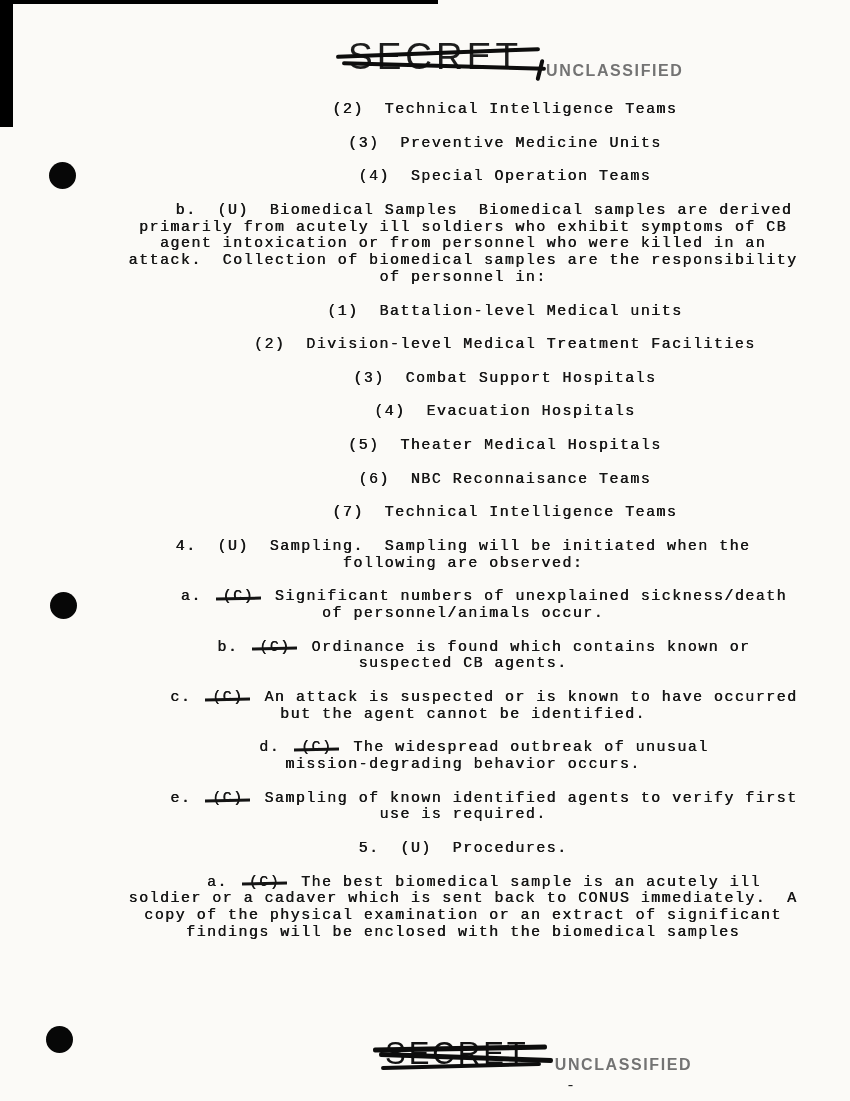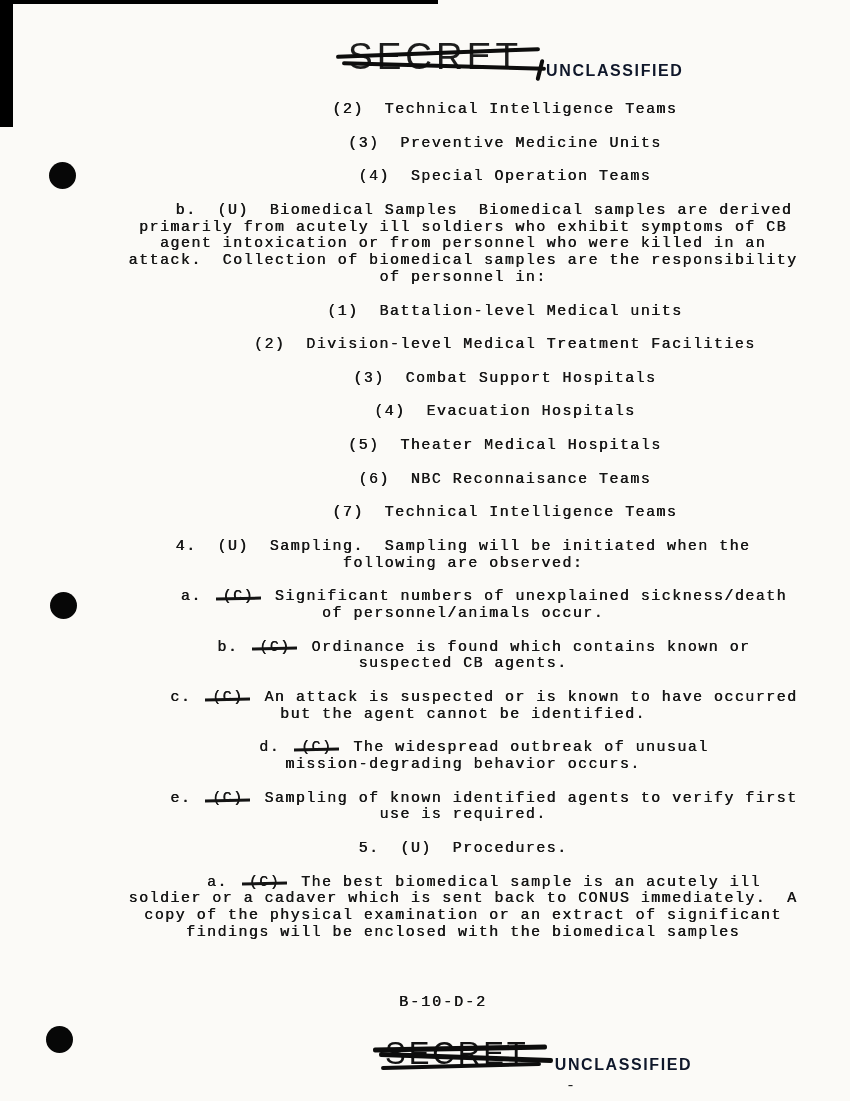--- a/index.html
+++ b/index.html
@@ -42,21 +42,21 @@
   .footer-stamp .strike-a { top:30%; transform:rotate(-1deg); height:5px; }
   .footer-stamp .strike-b { top:58%; transform:rotate(2deg); height:5px; }
   .footer-stamp .strike-c { display:block; left:-2px; right:-8px; top:86%; transform:rotate(-1.5deg); height:4px; }
   .secret-tail {
     position:absolute; right:-16px; top:60%; width:4px; height:22px;
     background:#0d0d0d; transform:rotate(14deg); border-radius:2px;
   }
   .unclass {
     font-family:"Liberation Sans","DejaVu Sans",sans-serif;
     font-size:16px; letter-spacing:1.6px; font-weight:600;
-    color:#0f172a;
+    color:#737373;
     text-align:center;
   }
   .header-stamp .unclass { margin-top:26px; }
   .footer-stamp .unclass { margin-top:20px; }
   .stray-mark {
     position:absolute; left:566px; top:1078px;
     font-size:15px; color:#222; letter-spacing:1px;
   }
 
   
@@ -97,21 +97,20 @@
       <span class="strike-a"></span>
       <span class="strike-b"></span>
       
       <span class="secret-tail"></span>
     </span>
     <span class="unclass">UNCLASSIFIED</span>
   </div>
 
   <div class="doc-body"><div class="doc-line"><span>        (2)  Technical Intelligence Teams</span></div><div class="doc-line">&nbsp;</div><div class="doc-line"><span>        (3)  Preventive Medicine Units</span></div><div class="doc-line">&nbsp;</div><div class="doc-line"><span>        (4)  Special Operation Teams</span></div><div class="doc-line">&nbsp;</div><div class="doc-line"><span>    b.  (U)  Biomedical Samples  Biomedical samples are derived</span></div><div class="doc-line"><span>primarily from acutely ill soldiers who exhibit symptoms of CB</span></div><div class="doc-line"><span>agent intoxication or from personnel who were killed in an</span></div><div class="doc-line"><span>attack.  Collection of biomedical samples are the responsibility</span></div><div class="doc-line"><span>of personnel in:</span></div><div class="doc-line">&nbsp;</div><div class="doc-line"><span>        (1)  Battalion-level Medical units</span></div><div class="doc-line">&nbsp;</div><div class="doc-line"><span>        (2)  Division-level Medical Treatment Facilities</span></div><div class="doc-line">&nbsp;</div><div class="doc-line"><span>        (3)  Combat Support Hospitals</span></div><div class="doc-line">&nbsp;</div><div class="doc-line"><span>        (4)  Evacuation Hospitals</span></div><div class="doc-line">&nbsp;</div><div class="doc-line"><span>        (5)  Theater Medical Hospitals</span></div><div class="doc-line">&nbsp;</div><div class="doc-line"><span>        (6)  NBC Reconnaisance Teams</span></div><div class="doc-line">&nbsp;</div><div class="doc-line"><span>        (7)  Technical Intelligence Teams</span></div><div class="doc-line">&nbsp;</div><div class="doc-line"><span>4.  (U)  Sampling.  Sampling will be initiated when the</span></div><div class="doc-line"><span>following are observed:</span></div><div class="doc-line">&nbsp;</div><div class="doc-line"><span>    a.  </span><span class="struck">(C)</span><span>  Significant numbers of unexplained sickness/death</span></div><div class="doc-line"><span>of personnel/animals occur.</span></div><div class="doc-line">&nbsp;</div><div class="doc-line"><span>    b.  </span><span class="struck">(C)</span><span>  Ordinance is found which contains known or</span></div><div class="doc-line"><span>suspected CB agents.</span></div><div class="doc-line">&nbsp;</div><div class="doc-line"><span>    c.  </span><span class="struck">(C)</span><span>  An attack is suspected or is known to have occurred</span></div><div class="doc-line"><span>but the agent cannot be identified.</span></div><div class="doc-line">&nbsp;</div><div class="doc-line"><span>    d.  </span><span class="struck">(C)</span><span>  The widespread outbreak of unusual</span></div><div class="doc-line"><span>mission-degrading behavior occurs.</span></div><div class="doc-line">&nbsp;</div><div class="doc-line"><span>    e.  </span><span class="struck">(C)</span><span>  Sampling of known identified agents to verify first</span></div><div class="doc-line"><span>use is required.</span></div><div class="doc-line">&nbsp;</div><div class="doc-line"><span>5.  (U)  Procedures.</span></div><div class="doc-line">&nbsp;</div><div class="doc-line"><span>    a.  </span><span class="struck">(C)</span><span>  The best biomedical sample is an acutely ill</span></div><div class="doc-line"><span>soldier or a cadaver which is sent back to CONUS immediately.  A</span></div><div class="doc-line"><span>copy of the physical examination or an extract of significant</span></div><div class="doc-line"><span>findings will be enclosed with the biomedical samples</span></div></div>
 
-  <div class="page-number">B-10-D-2</div>
 
   <div class="stamp-row footer-stamp">
     <span class="secret">
       <span>SECRET</span>
       <span class="strike-a"></span>
       <span class="strike-b"></span>
       <span class="strike-c"></span>
     </span>
     <span class="unclass">UNCLASSIFIED</span>
   </div>

